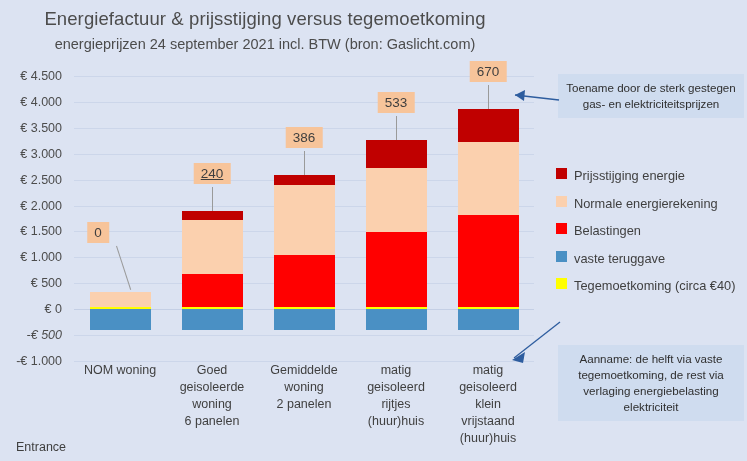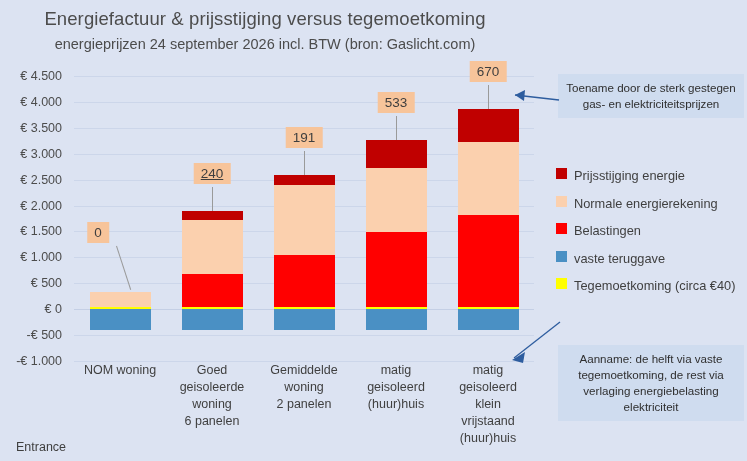--- a/index.html
+++ b/index.html
@@ -77,34 +77,34 @@
     font-size:12.5px;color:#3f3f3f;
   }
   svg.arrow{position:absolute;overflow:visible;}
 </style>
 </head>
 <body>
 
 <div id="root">
 
   <div class="title">Energiefactuur &amp; prijsstijging versus tegemoetkoming</div>
-  <div class="subtitle">energieprijzen 24 september 2026 incl. BTW (bron: Gaslicht.com)</div>
+  <div class="subtitle">energieprijzen 24 september 2021 incl. BTW (bron: Gaslicht.com)</div>
 
   <div class="ylabels" id="ylabels">
       <div class="ylabel" style="top: 0px;">€ 4.500</div>
       <div class="ylabel" style="top: 25.9091px; text-align: right;">€ 4.000</div>
       <div class="ylabel" style="top: 51.8182px;">€ 3.500</div>
       <div class="ylabel" style="top: 77.7273px;">€ 3.000</div>
       <div class="ylabel" style="top: 103.636px;">€ 2.500</div>
       <div class="ylabel" style="top: 129.545px;">€ 2.000</div>
       <div class="ylabel" style="top: 155.455px;">€ 1.500</div>
       <div class="ylabel" style="top: 181.364px;">€ 1.000</div>
       <div class="ylabel" style="top: 207.273px; text-align: center;">€ 500</div>
       <div class="ylabel" style="top: 233.182px;">€ 0</div>
-      <div class="ylabel" style="top: 259.091px;">-€ 500</div>
+      <div class="ylabel" style="top: 259.091px; font-style: italic;">-€ 500</div>
       <div class="ylabel" style="top: 285px;">-€ 1.000</div>
     </div>
   <div class="plot" id="plot">
       <div class="gridline" style="top: 0px;"></div>
       <div class="gridline" style="top: 25.9091px;"></div>
       <div class="gridline" style="top: 51.8182px;"></div>
       <div class="gridline" style="top: 77.7273px;"></div>
       <div class="gridline" style="top: 103.636px;"></div>
       <div class="gridline" style="top: 129.545px;"></div>
       <div class="gridline" style="top: 155.455px;"></div>
@@ -160,20 +160,21 @@
         <div>6 panelen</div>
       </div>
       <div class="xlab" style="left: 230px; top: 0px;">
         <div>Gemiddelde</div>
         <div>woning</div>
         <div>2 panelen</div>
       </div>
       <div class="xlab" style="left: 322px; top: 0px;">
         <div>matig</div>
         <div>geisoleerd</div>
+        <div>rijtjes</div>
         <div>(huur)huis</div>
       </div>
       <div class="xlab" style="left: 414px; top: 0px;">
         <div>matig</div>
         <div>geisoleerd</div>
         <div>klein</div>
         <div>vrijstaand</div>
         <div>(huur)huis</div>
       </div>
     </div>
@@ -213,18 +214,18 @@
     <polygon points="12,40 25,32 23,43" fill="#2e5d9f"></polygon>
   </svg>
 
   <div class="entrance">Entrance</div>
 </div>
 
 <div class="callout" style="left: 98px; top: 222.082px;">0</div>
 <div class="leader" style="left: 116px; top: 246.082px; height: 46px; transform: rotate(-18deg); transform-origin: center top;"></div>
 <div class="callout" style="left: 212px; top: 162.986px; text-decoration: underline;">240</div>
 <div class="leader" style="left: 212px; top: 186.986px; height: 24px;"></div>
-<div class="callout" style="left: 304px; top: 126.714px;">191</div>
+<div class="callout" style="left: 304px; top: 126.714px;">386</div>
 <div class="leader" style="left: 304px; top: 150.714px; height: 24px;"></div>
 <div class="callout" style="left: 396px; top: 92.2545px;">533</div>
 <div class="leader" style="left: 396px; top: 116.255px; height: 24px;"></div>
 <div class="callout" style="left: 488px; top: 61.1636px;">670</div>
 <div class="leader" style="left: 488px; top: 85.1636px; height: 24px;"></div>
 
 </body></html>

